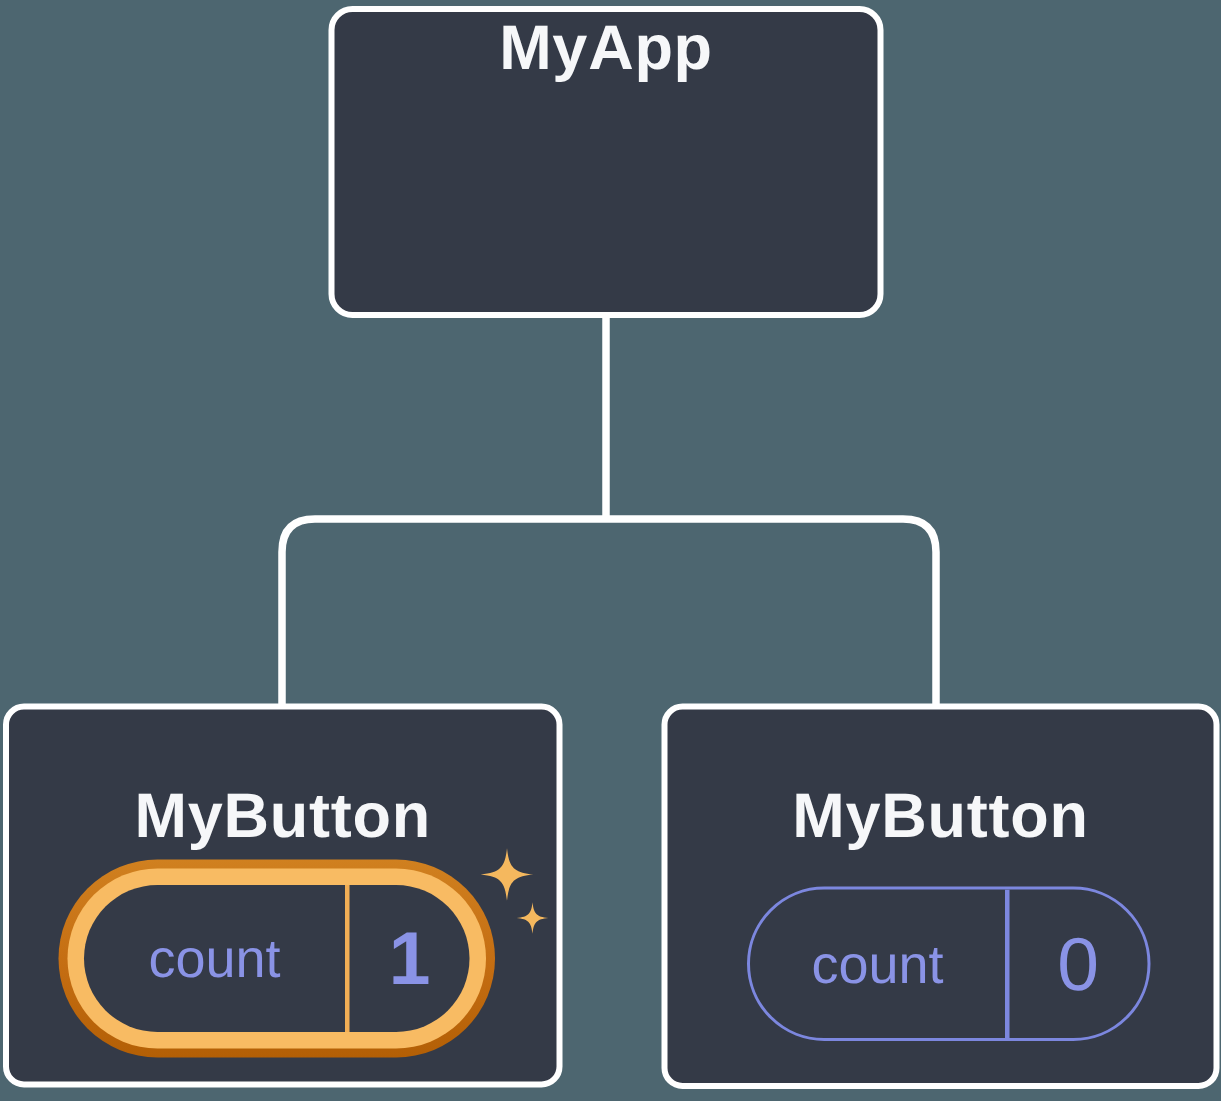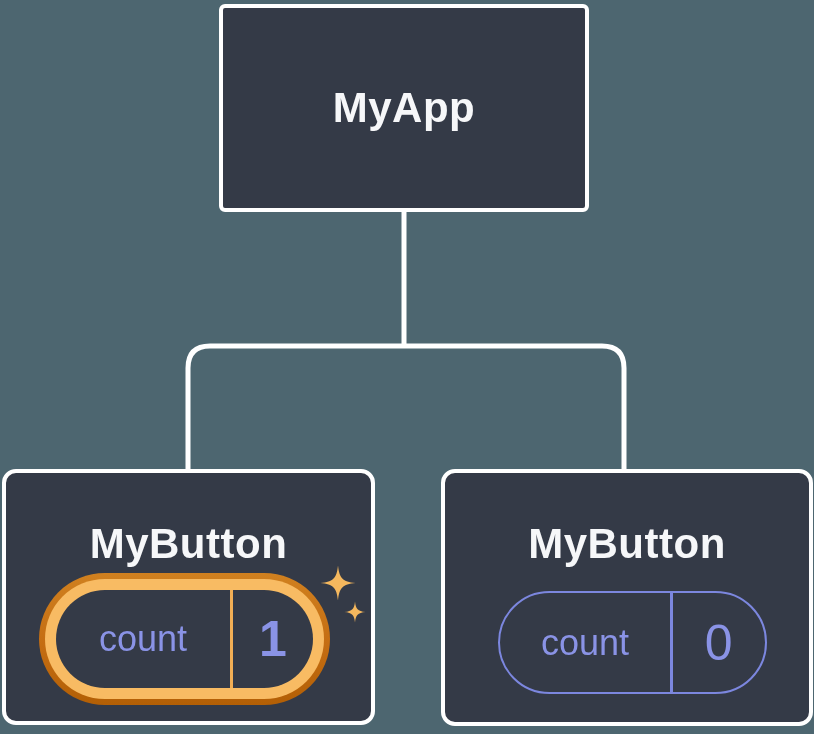--- a/index.html
+++ b/index.html
@@ -23,23 +23,23 @@
   }
   .node {
     position: absolute;
     background: #343A47;
     border: 4px solid #FFFFFF;
     box-sizing: border-box;
   }
   .node.root {
     left: 219px; top: 4px;
     width: 370px; height: 208px;
-    border-radius: 6px;
-    display: flex;
-    align-items: center;
+    border-radius: 16px;
+    display: flex;
+    align-items: flex-start;
     justify-content: center;
   }
   .node.child {
     border-radius: 14px;
   }
   .node.child.left {
     left: 2px; top: 469px;
     width: 373px; height: 256px;
   }
   .node.child.right {

